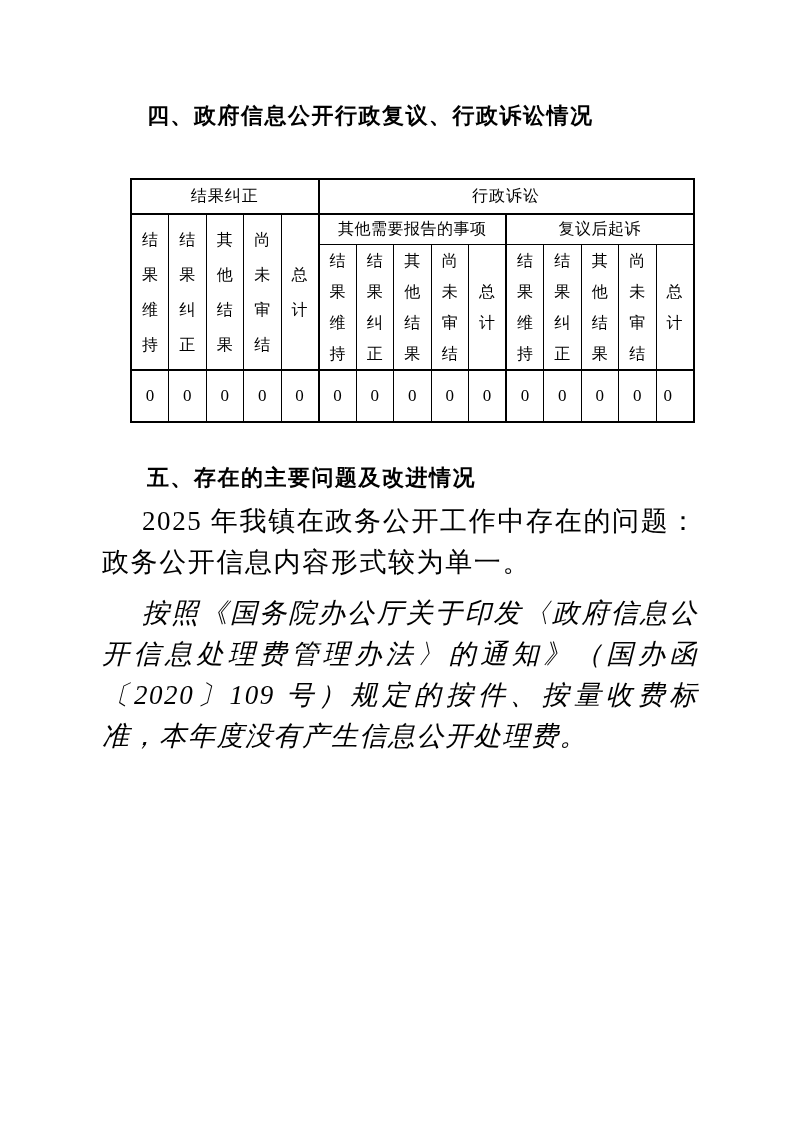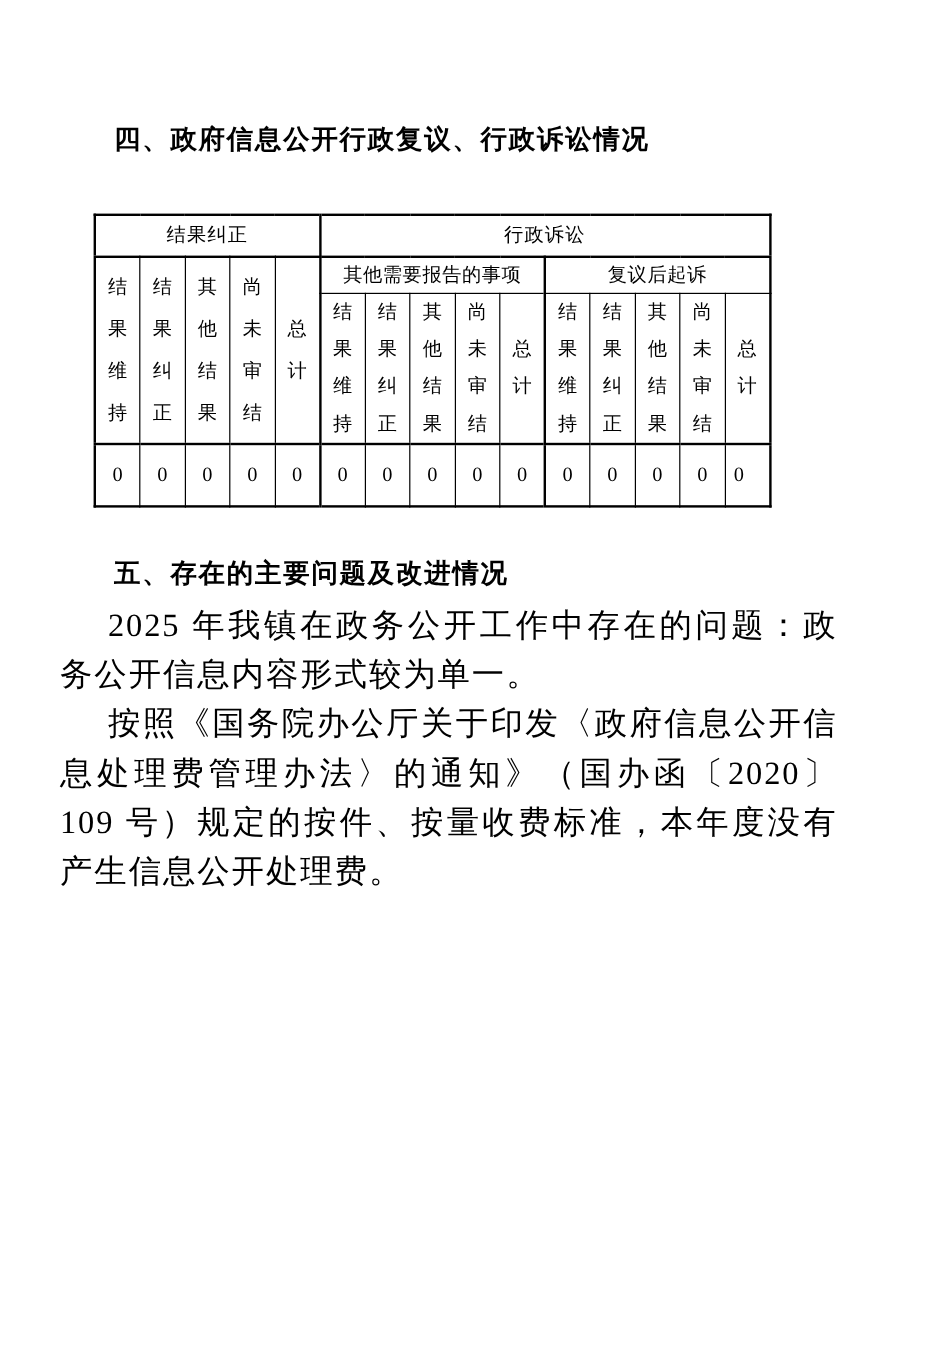--- a/index.html
+++ b/index.html
@@ -9,21 +9,21 @@
     background: #ffffff;
     color: #000000;
     box-sizing: border-box;
     overflow: hidden;
     font-family: "Liberation Serif", "DejaVu Serif", serif;
   }
   .page {
     box-sizing: border-box;
     width: 793px;
     height: 1122px;
-    padding: 102px 95px 0 50px;
+    padding: 102px 95px 0 102px;
   }
   .doc-heading {
     font-family: "Liberation Sans", "DejaVu Sans", sans-serif;
     font-weight: bold;
     font-size: 22px;
     line-height: 28px;
     letter-spacing: 1.5px;
     margin: 0;
     padding-left: 45px;
   }
@@ -70,21 +70,21 @@
     word-break: break-all;
     white-space: normal;
     line-height: 35px;
   }
   .r3 .vstack { line-height: 31px; }
   
   .table-gap-after { margin-top: 41px; }   
   .p-after-h5 { margin-top: 9px; }
   .p2 { margin-top: 3px; }
   .h6 { margin-top: 9px; }
-  .p-after-h6 { margin-top: 0; }
+  .p-after-h6 { margin-top: 10px; font-style: italic; }
 </style>
 </head>
 <body>
 
 <div class="page">
 
   <h2 class="doc-heading">四、政府信息公开行政复议、行政诉讼情况</h2>
 
   <table class="report-table">
     <colgroup>

